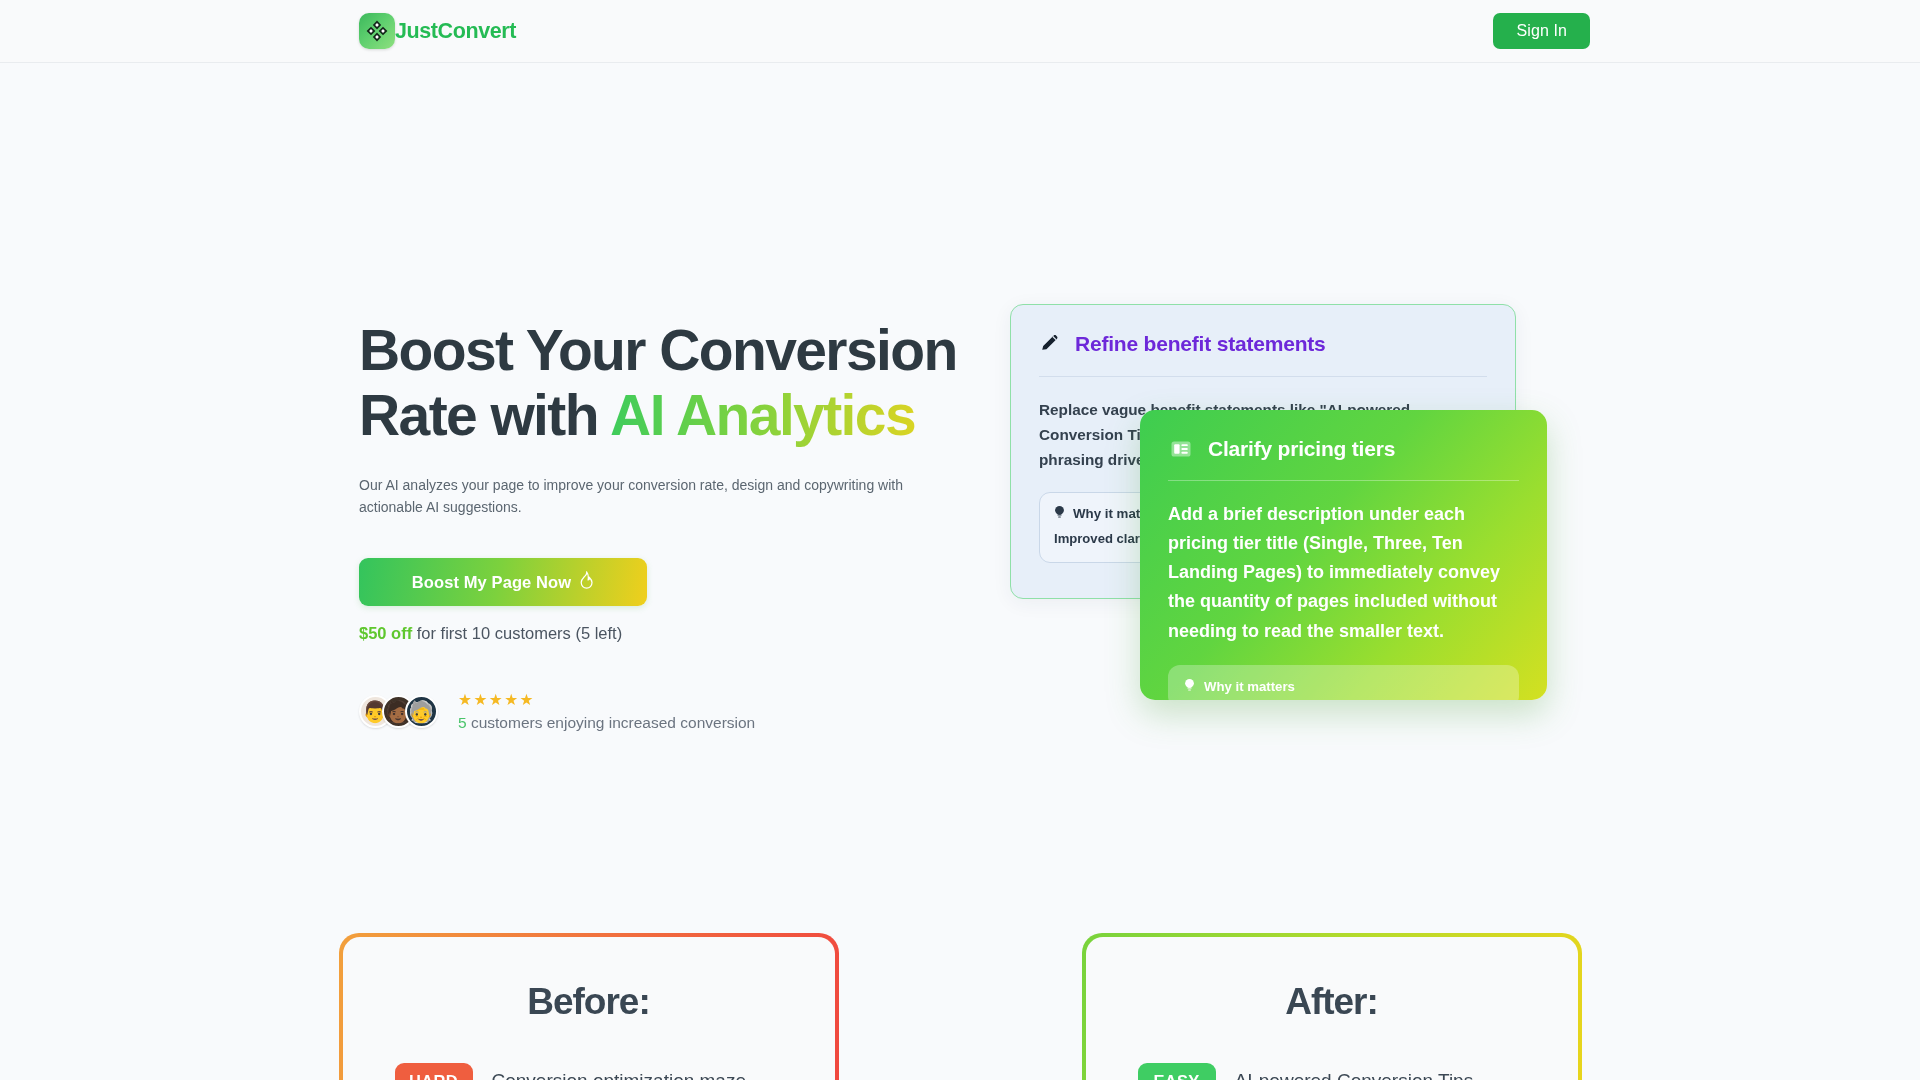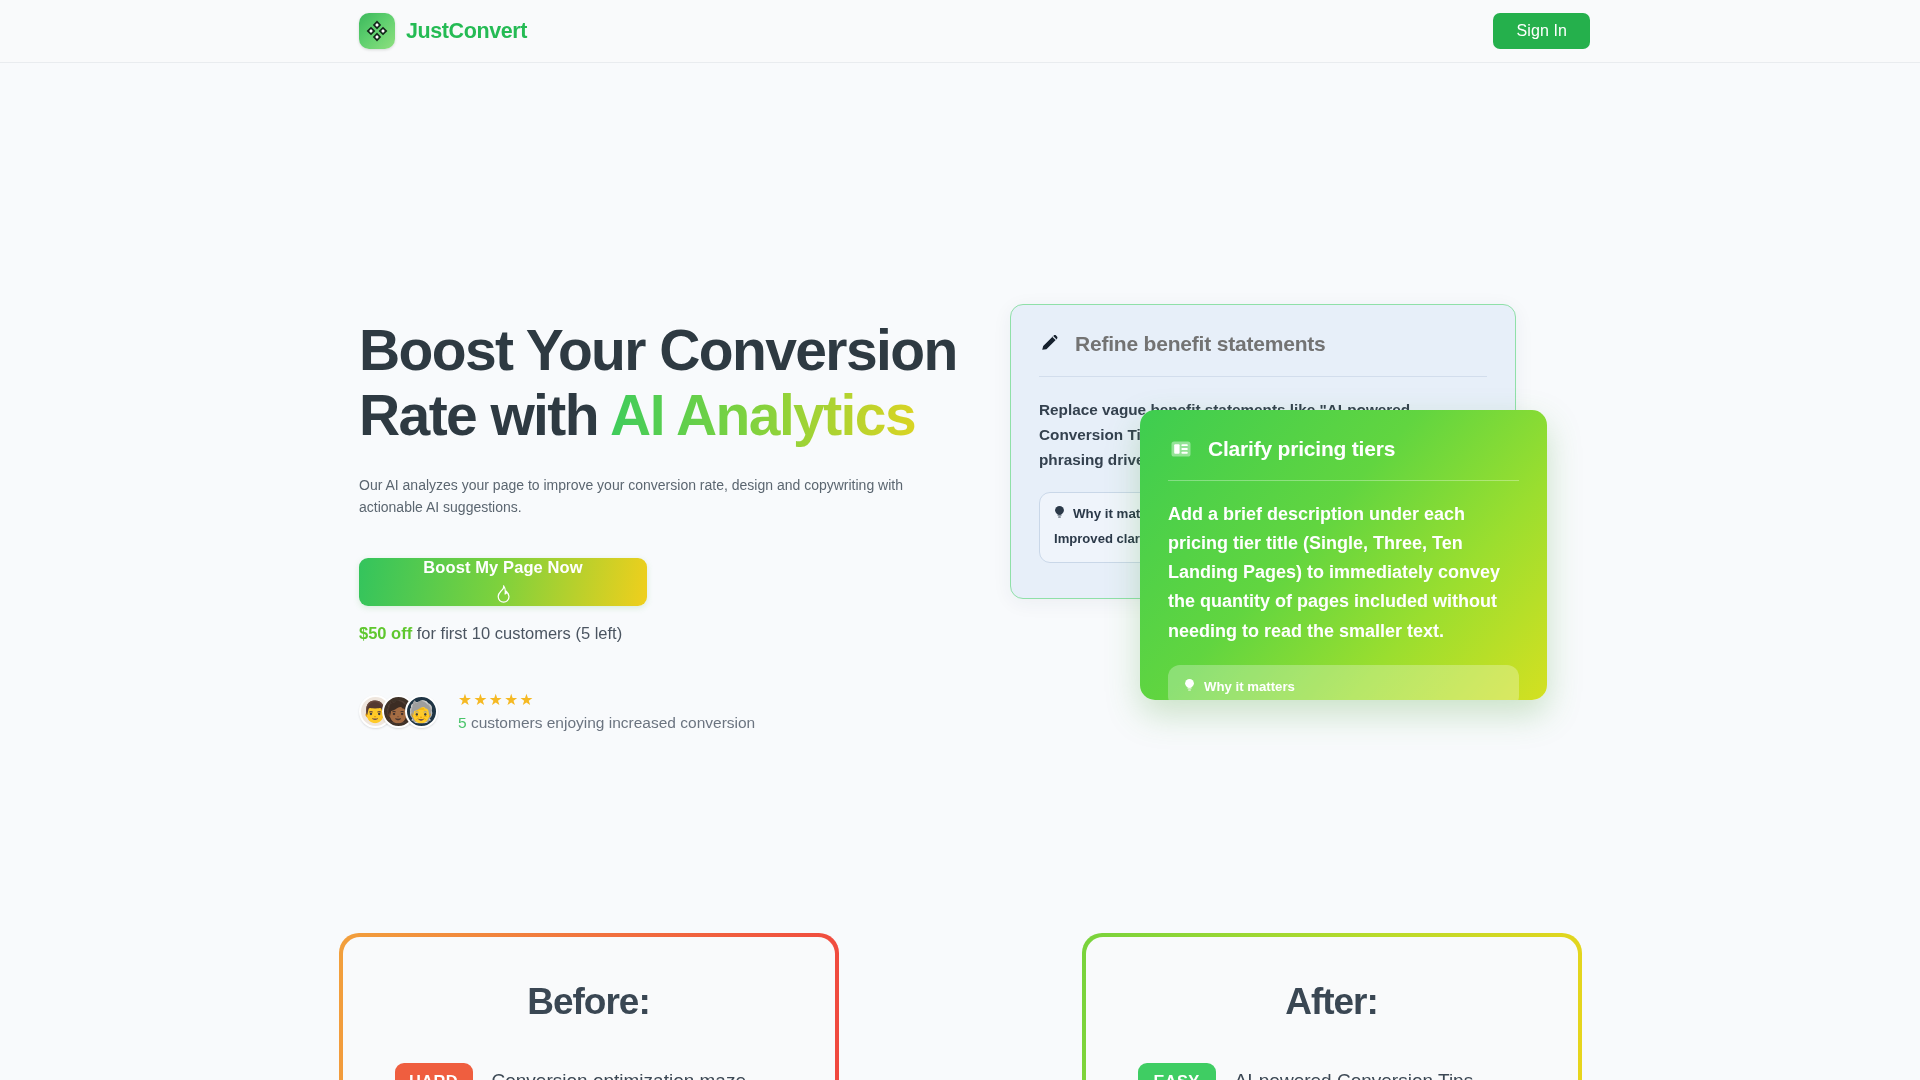--- a/index.html
+++ b/index.html
@@ -25,21 +25,20 @@
     background: #f9fafb;
     border-bottom: 1px solid #e9ecef;
     display: flex;
     align-items: center;
     position: relative;
   }
 
   .brand {
     display: flex;
     align-items: center;
-    gap: 11px;
     position: absolute;
     left: 359px;
   }
 
   .brand-mark {
     width: 36px;
     height: 36px;
     border-radius: 10px;
     background: linear-gradient(135deg, #3cb85c 0%, #5ecf6e 45%, #8fe07f 100%);
     display: flex;
@@ -123,21 +122,20 @@
     border: none;
     border-radius: 9px;
     background: linear-gradient(100deg, #33c45d 0%, #7cd13d 48%, #f0cf1c 100%);
     color: #ffffff;
     font-family: inherit;
     font-size: 16.5px;
     font-weight: 600;
     letter-spacing: 0.1px;
     cursor: pointer;
     box-shadow: 0 2px 6px rgba(80,180,70,0.18);
-    flex-direction: column;
   }
 
   .offer-line {
     margin-top: 18px;
     font-size: 16.5px;
     color: #4b5561;
     font-weight: 500;
   }
   .offer-line .accent {
     color: #5fc72e;
@@ -194,21 +192,21 @@
   .card-blue-head {
     display: flex;
     align-items: center;
     gap: 14px;
     padding-bottom: 19px;
     border-bottom: 1px solid #d2ddec;
   }
   .card-blue-title {
     font-size: 21px;
     font-weight: 700;
-    color: #737373;
+    color: #6d28d9;
     letter-spacing: -0.2px;
   }
   .card-blue-body {
     margin-top: 21px;
     font-size: 15.3px;
     line-height: 1.62;
     color: #34414f;
     font-weight: 600;
   }
   .why-box-blue {

